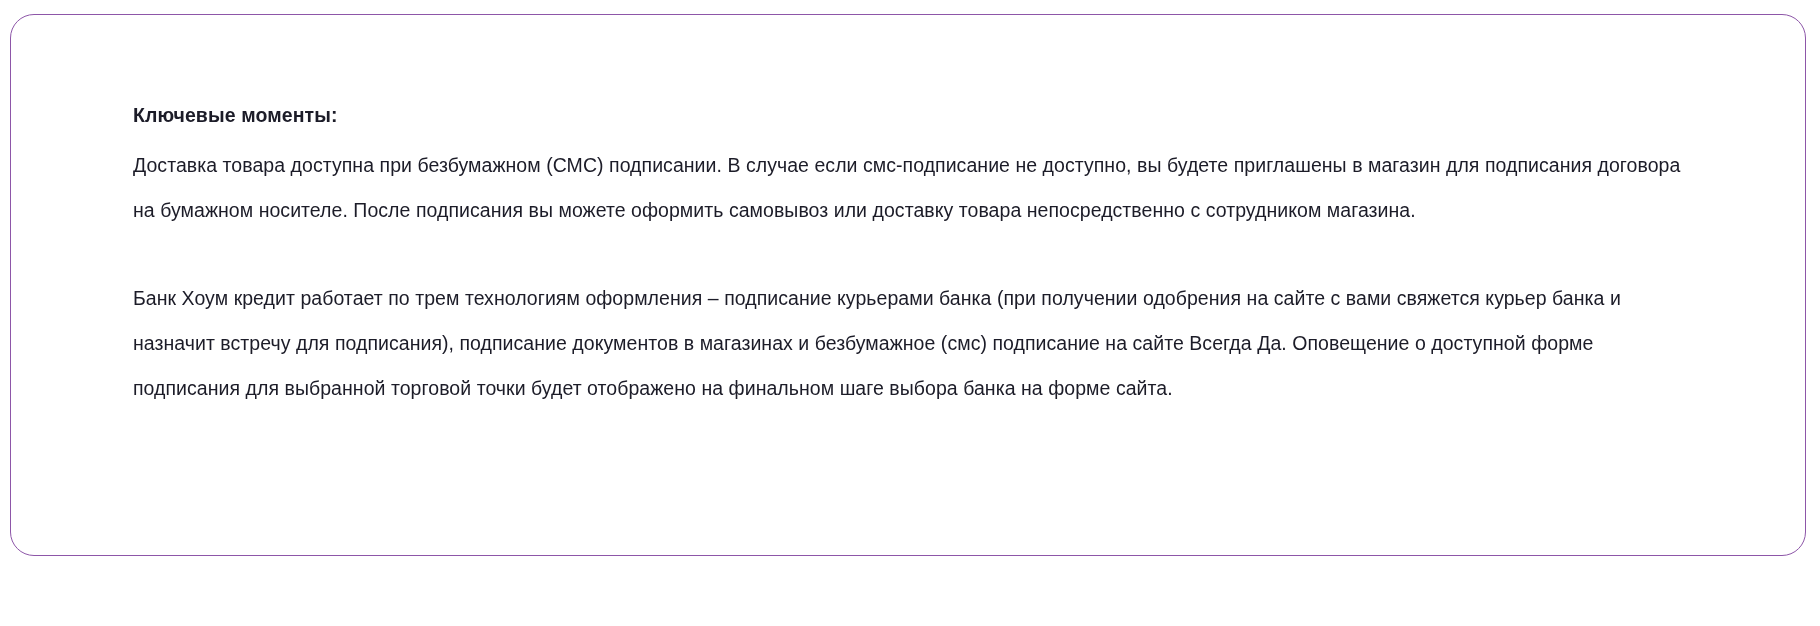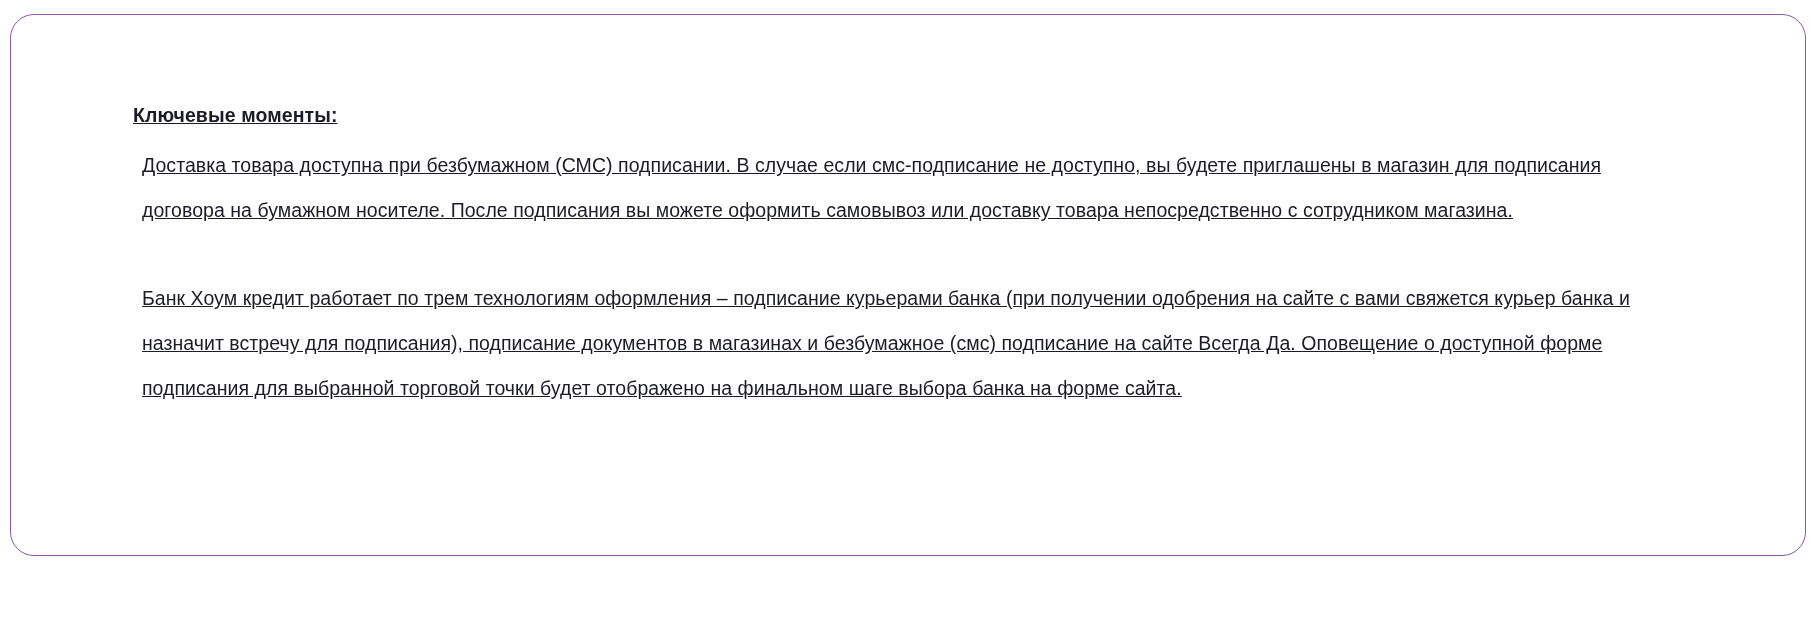--- a/index.html
+++ b/index.html
@@ -13,21 +13,20 @@
     font-family: "Liberation Sans", sans-serif;
     color: #1c1c28;
     overflow: hidden;
   }
 
   .page {
     width: 1820px;
     height: 626px;
     box-sizing: border-box;
     padding: 14px 18px 0 10px;
-    text-decoration: underline;
   }
 
   .info-card {
     box-sizing: border-box;
     width: 1796px;
     height: 542px;
     border: 1px solid #8d56a8;
     border-radius: 24px;
     background: #ffffff;
     padding: 86px 110px 40px 122px;
@@ -39,21 +38,21 @@
     line-height: 1.45;
     color: #1c1c28;
     margin: 0 0 14px 0;
     letter-spacing: 0.1px;
   }
 
   .paragraph {
     font-size: 19.5px;
     line-height: 45px;
     color: #1c1c28;
-    margin: 9px;
+    margin: 0;
     letter-spacing: 0.05px;
     max-width: 1610px;
   }
 
   .paragraph + .paragraph {
     margin-top: 43px;
   }
 </style>
 </head>
 <body>

